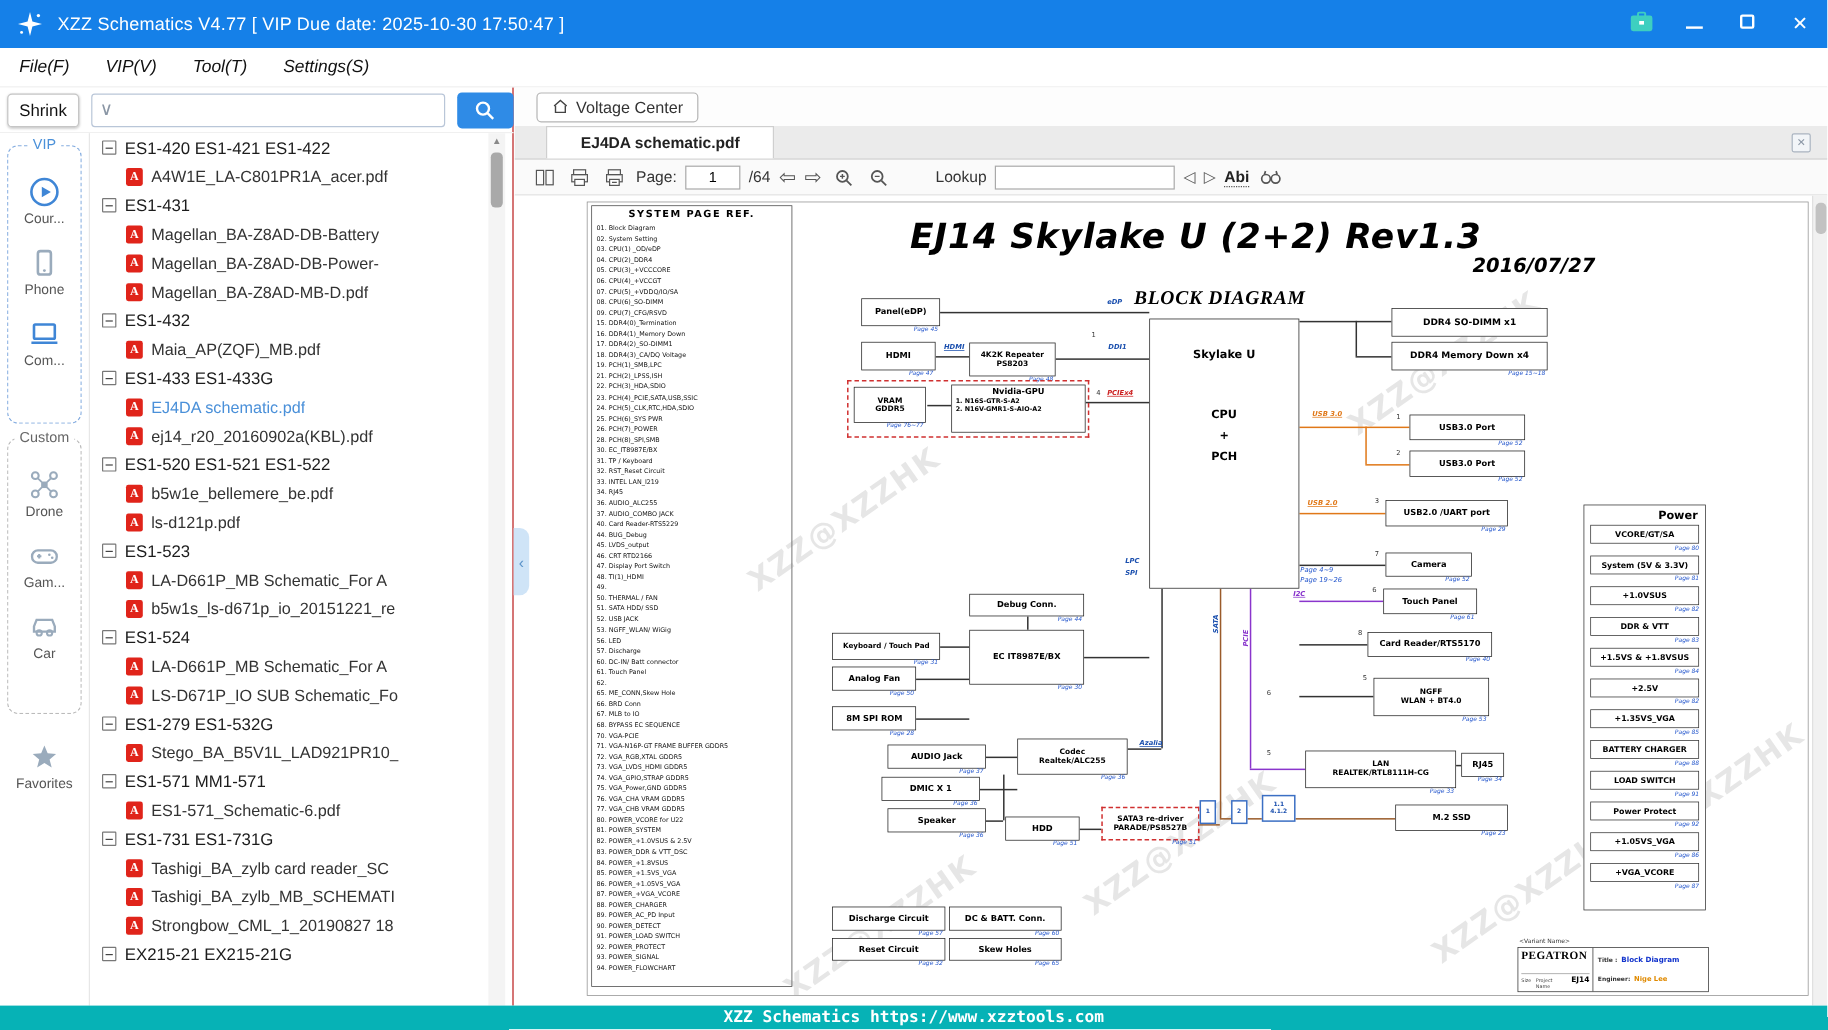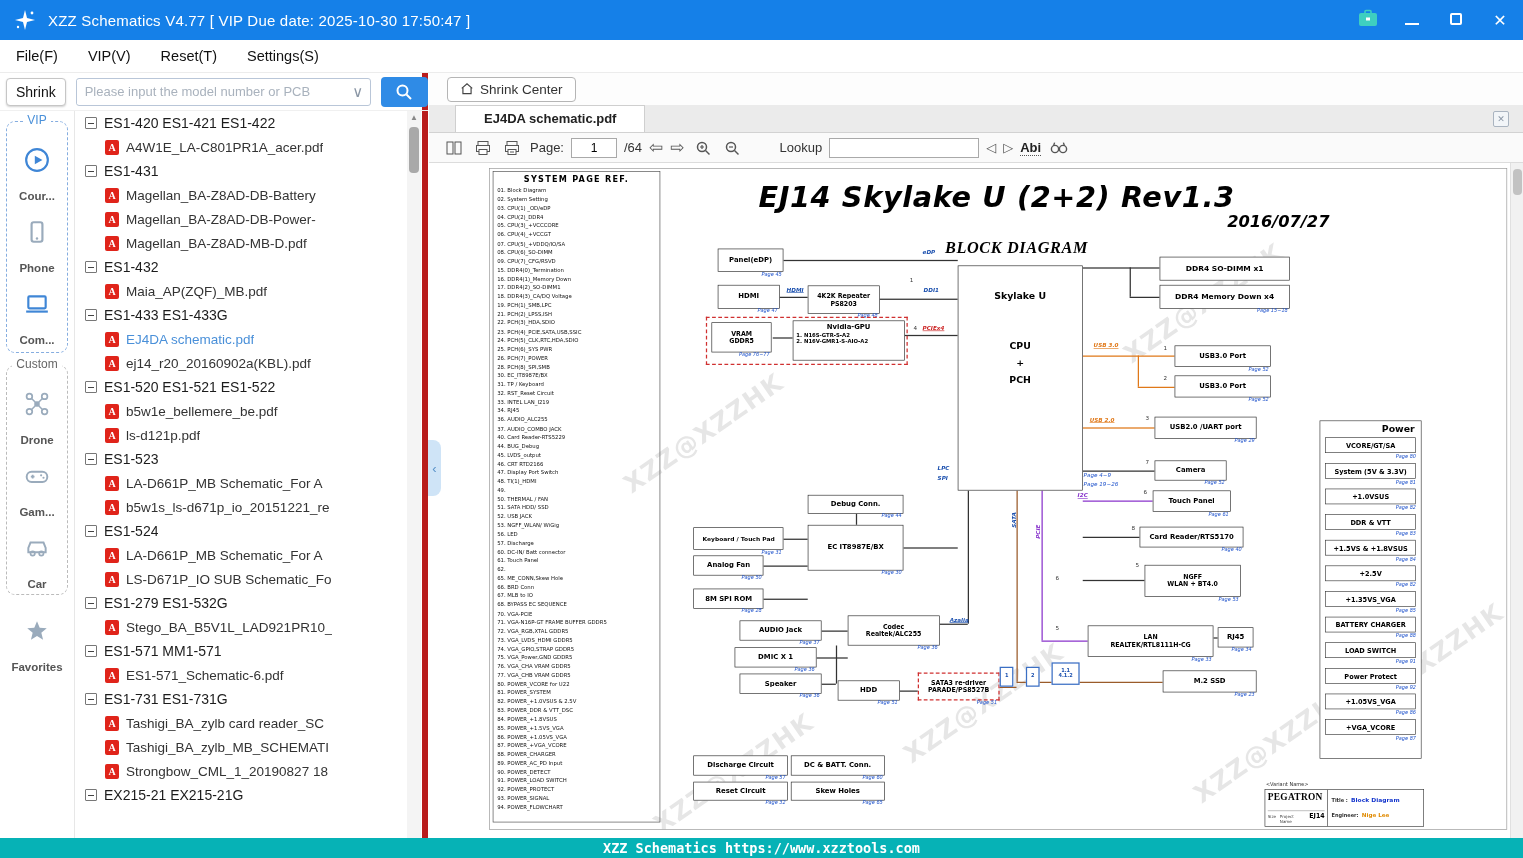--- a/index.html
+++ b/index.html
@@ -9,42 +9,42 @@
   
   .titlebar { position:absolute; left:0; top:0; right:0; height:40px; background:#1580e8; display:flex; align-items:center; padding:0 12px; }
   .logo { width:26px; height:26px; margin-right:10px; display:flex; align-items:center; justify-content:center; }
   .win-title { color:#fff; font-size:15px; letter-spacing:.2px; }
   .tb-right { margin-left:auto; display:flex; align-items:center; gap:22px; }
   .win-btn { color:#fff; font-size:16px; width:22px; text-align:center; cursor:default; }
   .maxbox { display:inline-block; width:12px; height:12px; border:2px solid #fff; border-radius:2px; }
   .minline { display:inline-block; width:14px; height:2px; background:#fff; }
 
   
-  .menubar { position:absolute; left:0; top:40px; right:0; height:33px; background:#fff; border-bottom:1px solid #ececec; display:flex; align-items:center; gap:30px; padding-left:16px; }
+  .menubar { position:absolute; left:0; top:40px; right:0; height:33px; background:#fff; border-bottom:1px solid #ececec; display:flex; align-items:center; gap:30px; padding-left:16px;font-style:italic; }
   .menu-item { font-size:14.5px; color:#111; }
 
   
-  .leftcol { position:absolute; left:0; top:73px; width:428px; bottom:20px; border-right:6px solid #b91c1c; background:#fff; }
+  .leftcol { position:absolute; left:0; top:73px; width:428px; bottom:20px; border-right:1px solid #b91c1c; background:#fff; }
   .toolbar { position:absolute; left:0; top:0; width:428px; height:38px; display:flex; align-items:center; border-bottom:1px solid #f0f0f0; }
   .shrink { margin-left:6px; height:28px; padding:0 9px; background:#fff; border:1px solid #c6c6c6; border-radius:4px; font-size:14px; color:#111; box-shadow:0 1px 2px rgba(0,0,0,.18); }
   .combo { margin-left:10px; width:300px; height:28px; border:1px solid #b9c6d8; border-radius:3px; display:flex; align-items:center; background:#fff; }
   .combo-input { flex:1; border:none; outline:none; height:24px; padding:0 8px; font-size:13px; color:#333; }
   .combo-input::placeholder { color:#a9b2bd; }
   .chev { width:24px; color:#8a96a5; font-size:15px; text-align:center; line-height:22px; }
   .searchbtn { margin-left:10px; width:48px; height:30px; background:#2f8be6; border:none; border-radius:4px; display:flex; align-items:center; justify-content:center; }
 
   .iconbar { position:absolute; left:0; top:38px; width:75px; bottom:0; border-right:1px solid #e7e7e7; background:#fff; }
   .sgroup { position:absolute; left:6px; width:62px; border:1px dashed #bbb; border-radius:9px; }
   .sgroup.vip { top:10px; height:232px; border-color:#85ade0; }
   .sgroup.custom { top:254px; height:230px; }
   .sgroup-label { position:relative; top:-9px; margin:0 auto; width:max-content; padding:0 4px; background:#fff; font-size:12px; color:#666; }
   .sgroup.vip .sgroup-label { color:#4a90d9; }
   .side-item { display:flex; flex-direction:column; align-items:center; margin:10px 0 16px; }
   .side-icon { width:28px; height:28px; display:flex; align-items:center; justify-content:center; }
-  .side-label { margin-top:16px; font-size:11.5px; color:#555; white-space:nowrap;font-weight:bold; }
+  .side-label { margin-top:3px; font-size:11.5px; color:#555; white-space:nowrap; }
   #fav-item { position:absolute; left:6px; top:496px; width:62px; }
 
   
   .treepanel { position:absolute; left:75px; top:38px; width:332px; bottom:0; overflow:hidden; background:#fff; }
   .trow { height:24px; display:flex; align-items:center; white-space:nowrap; overflow:hidden; }
   .trow.group { padding-left:10px; font-size:14px; color:#1c1c1c; }
   .trow.file { padding-left:30px; font-size:13.5px; color:#333; }
   .trow.file.sel .flabel { color:#4a90d9; }
   .minus { position:relative; width:12px; height:12px; border:1px solid #777; margin-right:7px; border-radius:1px; flex:0 0 auto; }
   .minus::after { content:""; position:absolute; left:2px; top:4.5px; width:6px; height:1.5px; background:#444; }
@@ -152,29 +152,28 @@
       </span>
       <span class="win-btn"><span class="minline"></span></span>
       <span class="win-btn"><span class="maxbox"></span></span>
       <span class="win-btn">✕</span>
     </span>
   </div>
 
   <div class="menubar" id="menubar">
       <div class="menu-item">File(F)</div>
       <div class="menu-item">VIP(V)</div>
-      <div class="menu-item">Reset(T)</div>
+      <div class="menu-item">Tool(T)</div>
       <div class="menu-item">Settings(S)</div>
     </div>
 
   <div class="leftcol">
     <div class="toolbar">
       <button class="shrink">Shrink</button>
       <div class="combo">
-        <input class="combo-input" placeholder="Please input the model number or PCB" style="">
         <span class="chev">∨</span>
       </div>
       <button class="searchbtn">
         <svg width="18" height="18" viewBox="0 0 18 18">
             <circle cx="7.5" cy="7.5" r="5" fill="none" stroke="#fff" stroke-width="2"></circle>
             <path d="M11.5 11.5l4.5 4.5" stroke="#fff" stroke-width="2"></path>
           </svg>
       </button>
     </div>
 
@@ -388,21 +387,21 @@
 
   <div class="collapse">‹</div>
 
   <div class="main">
     <div class="member-row">
       <button class="member">
         <svg width="14" height="14" viewBox="0 0 24 24">
             <path d="M3 11l9-8 9 8" fill="none" stroke="#444" stroke-width="2"></path>
             <path d="M5 10v10h14V10" fill="none" stroke="#444" stroke-width="2"></path>
           </svg>
-        <span>Shrink Center</span>
+        <span>Voltage Center</span>
       </button>
     </div>
 
     <div class="tabrow">
       <div class="tab"><span>EJ4DA schematic.pdf</span></div>
       <div class="tab-close">✕</div>
     </div>
 
     <div class="pdfbar">
       <span class="pbtn">

